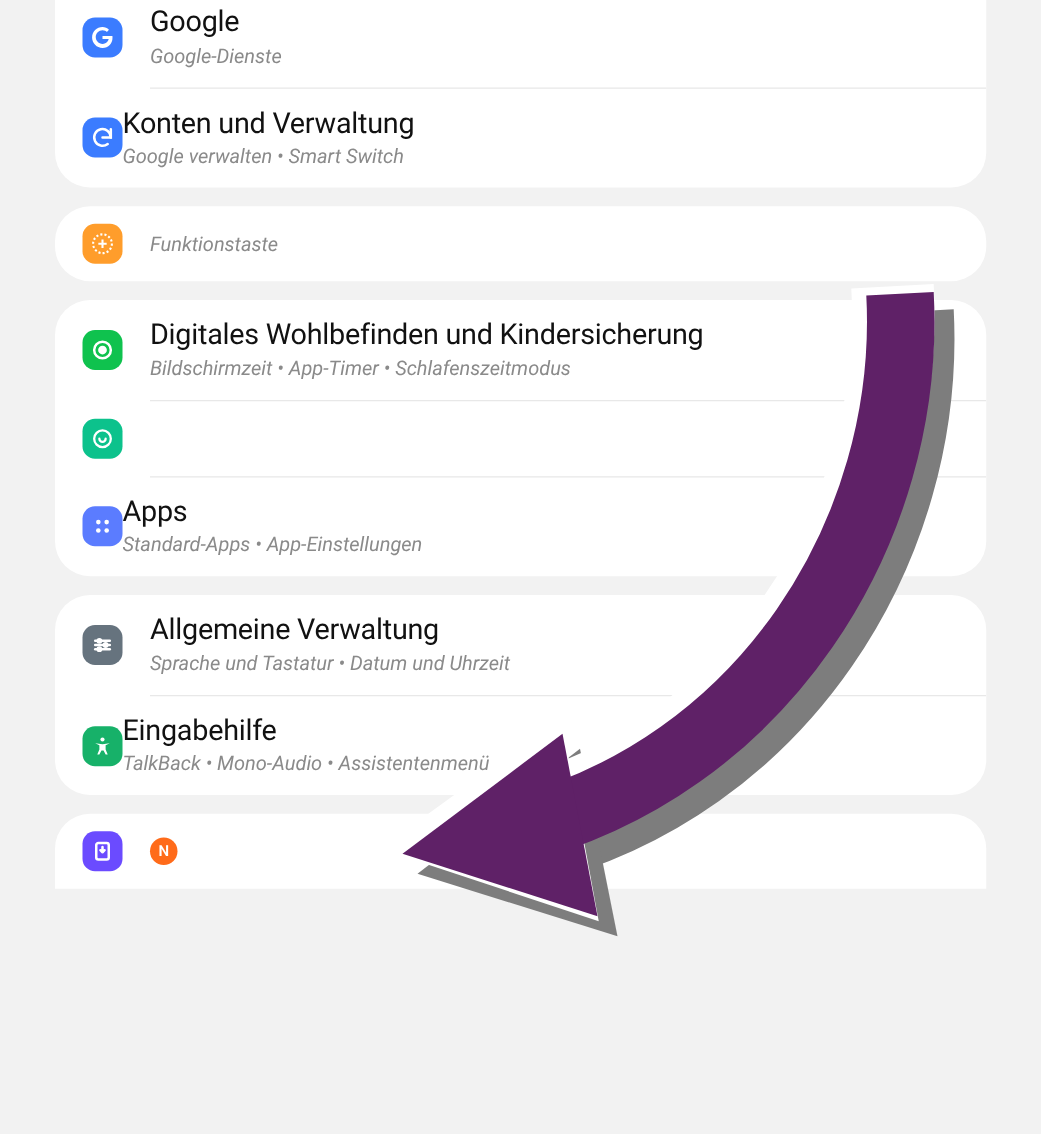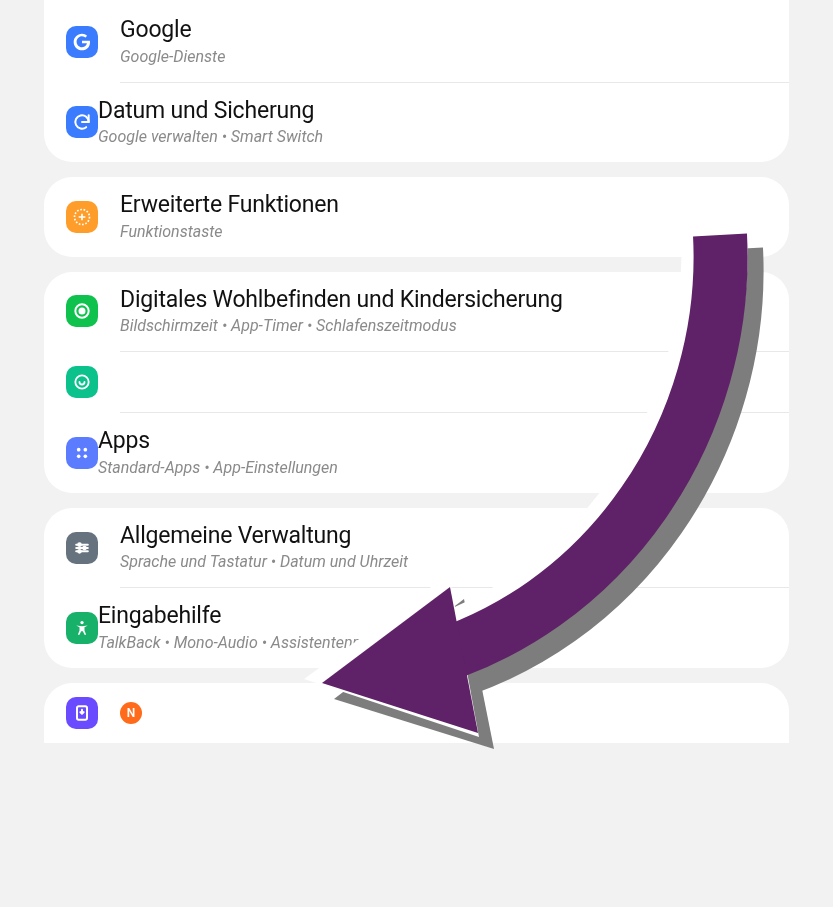--- a/index.html
+++ b/index.html
@@ -85,21 +85,21 @@
   .bg-teal   { background: #0cc28c; }
   .bg-blue2  { background: #5b7cff; }
   .bg-gray   { background: #66737e; }
   .bg-green2 { background: #17b169; }
   .bg-purple { background: #6b4bff; }
 </style>
 </head>
 <body>
 
 <div class="card first">
-  <div class="item" style="padding-top:16px">
+  <div class="item" style="padding-top:4px">
     <div class="icon-wrap">
       <div class="icon bg-blue">
         <svg viewBox="0 0 24 24" fill="currentColor">
             <path d="M12 11v2.5h5.9c-.3 1.6-1.8 4.7-5.9 4.7-3.6 0-6.5-3-6.5-6.6S8.4 5 12 5c2 0 3.4.9 4.2 1.6l2-2C16.6 3 14.5 2 12 2 6.5 2 2 6.5 2 12s4.5 10 10 10c5.8 0 9.6-4.1 9.6-9.8 0-.7 0-1.2-.1-1.7H12z"></path>
           </svg>
       </div>
     </div>
     <div class="text-col">
       <div class="title">Google</div>
       <div class="subtitle">Google-Dienste</div>
@@ -108,38 +108,37 @@
   <div class="item">
     <div class="icon-wrap">
       <div class="icon bg-blue">
         <svg viewBox="0 0 24 24" fill="none" stroke="currentColor" stroke-width="2.4" stroke-linecap="round">
             <path d="M20 12a8 8 0 1 0-3 6.2"></path>
             <polyline points="20 4 20 12 12 12"></polyline>
           </svg>
       </div>
     </div>
     <div class="text-col">
-      <div class="title">Datum und Sicherung</div>
+      <div class="title">Konten und Verwaltung</div>
       <div class="subtitle">Google verwalten  •  Smart Switch</div>
     </div>
   </div>
 </div>
 
 <div class="card">
   <div class="item">
     <div class="icon-wrap">
       <div class="icon bg-orange">
         <svg viewBox="0 0 24 24" fill="currentColor">
             <circle cx="12" cy="12" r="9" fill="none" stroke="currentColor" stroke-width="2" stroke-dasharray="2 2"></circle>
             <path d="M11 8h2v3h3v2h-3v3h-2v-3H8v-2h3z"></path>
           </svg>
       </div>
     </div>
     <div class="text-col">
-      <div class="title">Erweiterte Funktionen</div>
       <div class="subtitle">Funktionstaste</div>
     </div>
   </div>
 </div>
 
 <div class="card">
   <div class="item">
     <div class="icon-wrap">
       <div class="icon bg-green">
         <svg viewBox="0 0 24 24" fill="none" stroke="currentColor" stroke-width="2.4">

